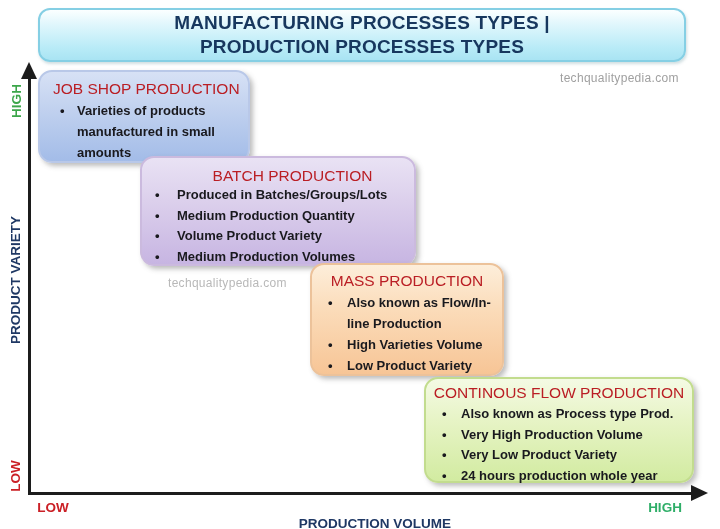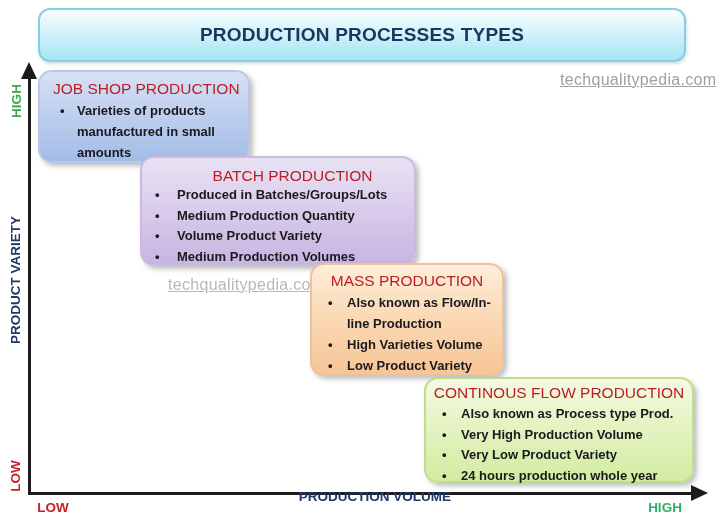--- a/index.html
+++ b/index.html
@@ -5,21 +5,21 @@
   html,body { margin:0; padding:0; }
   #page { position:relative; width:720px; height:529px; background:#ffffff; font-family:"Liberation Sans", sans-serif; overflow:hidden; }
 
   .titlebox { position:absolute; left:38px; top:8px; width:644px; height:50px; border-radius:12px;
     border:2px solid #85cfe4;
     background:linear-gradient(180deg,#fbffff 0%,#dff6fc 30%,#b9ebf7 75%,#a9e4f3 100%);
     box-shadow:1px 2px 3px rgba(120,160,170,0.35);
     display:flex; flex-direction:column; justify-content:center; align-items:center; }
   .titlebox .tline { color:#17375e; font-weight:bold; font-size:19px; line-height:24px; letter-spacing:0.2px; }
 
-  .watermark { position:absolute; color:#a0a0a0; font-size:16px; letter-spacing:0.3px;text-decoration:underline; }
+  .watermark { position:absolute; color:#a0a0a0; font-size:12px; letter-spacing:0.3px; }
   #wm1 { left:560px; top:71px; }
   #wm2 { left:168px; top:276px; color:#b8b8b8; }
 
   .pbox { position:absolute; border-radius:14px; box-shadow:3px 3px 5px rgba(110,110,110,0.45); box-sizing:border-box; }
   #box-job  { left:38px;  top:70px;  width:212px; height:93px;  background:linear-gradient(180deg,#d7e1f5 0%,#c2d2ef 40%,#a3bce8 100%); border:2px solid #b9c8e8; }
   #box-batch{ left:140px; top:156px; width:276px; height:110px; background:linear-gradient(180deg,#e9e2f4 0%,#dcd0ec 40%,#c7b5e2 100%); border:2px solid #cbbade; }
   #box-mass { left:310px; top:263px; width:194px; height:113px; background:linear-gradient(180deg,#fdeeda 0%,#fbdcba 40%,#f7c596 100%); border:2px solid #ecc29a; }
   #box-cont { left:424px; top:377px; width:270px; height:106px; background:linear-gradient(180deg,#f4fae4 0%,#e7f4c6 40%,#d2eba1 100%); border:2px solid #c2dc8e; }
 
   .pbox-title { color:#ba1e24; font-weight:normal; font-size:15.5px; margin-top:7px; text-align:center; }
@@ -46,29 +46,30 @@
   .arrow-right { position:absolute; left:691px; top:485px; width:0; height:0;
     border-top:8px solid transparent; border-bottom:8px solid transparent; border-left:17px solid #1c1c1c; }
 
   .axlabel { position:absolute; font-weight:bold; font-size:13.5px; white-space:nowrap; }
   .rot { transform:translate(-50%,-50%) rotate(-90deg); }
   .ctr { transform:translate(-50%,-50%); }
   #y-high { left:16px; top:101px; color:#3ca64a; }
   #y-label { left:15px; top:280px; color:#1f3864; }
   #y-low { left:15px; top:476px; color:#cb2026; }
   #x-low { left:53px; top:507px; color:#cb2026; }
-  #x-label { left:355px; top:496px; color:#1f3864;padding-left:40px; }
+  #x-label { left:355px; top:523px; color:#1f3864;padding-left:40px; }
   #x-high { left:665px; top:507px; color:#2fae68; }
 </style>
 </head>
 <body>
 
 <div id="page">
 
   <div class="titlebox">
+    <div class="tline">MANUFACTURING PROCESSES TYPES |</div>
     <div class="tline">PRODUCTION PROCESSES TYPES</div>
   </div>
 
   <div id="wm1" class="watermark">techqualitypedia.com</div>
   <div id="wm2" class="watermark">techqualitypedia.com</div>
 
   <div id="box-job" class="pbox">
     <div class="pbox-title">JOB SHOP PRODUCTION</div>
     <ul class="blist">
       <li><span class="bdot">•</span><span class="btext">Varieties of products

